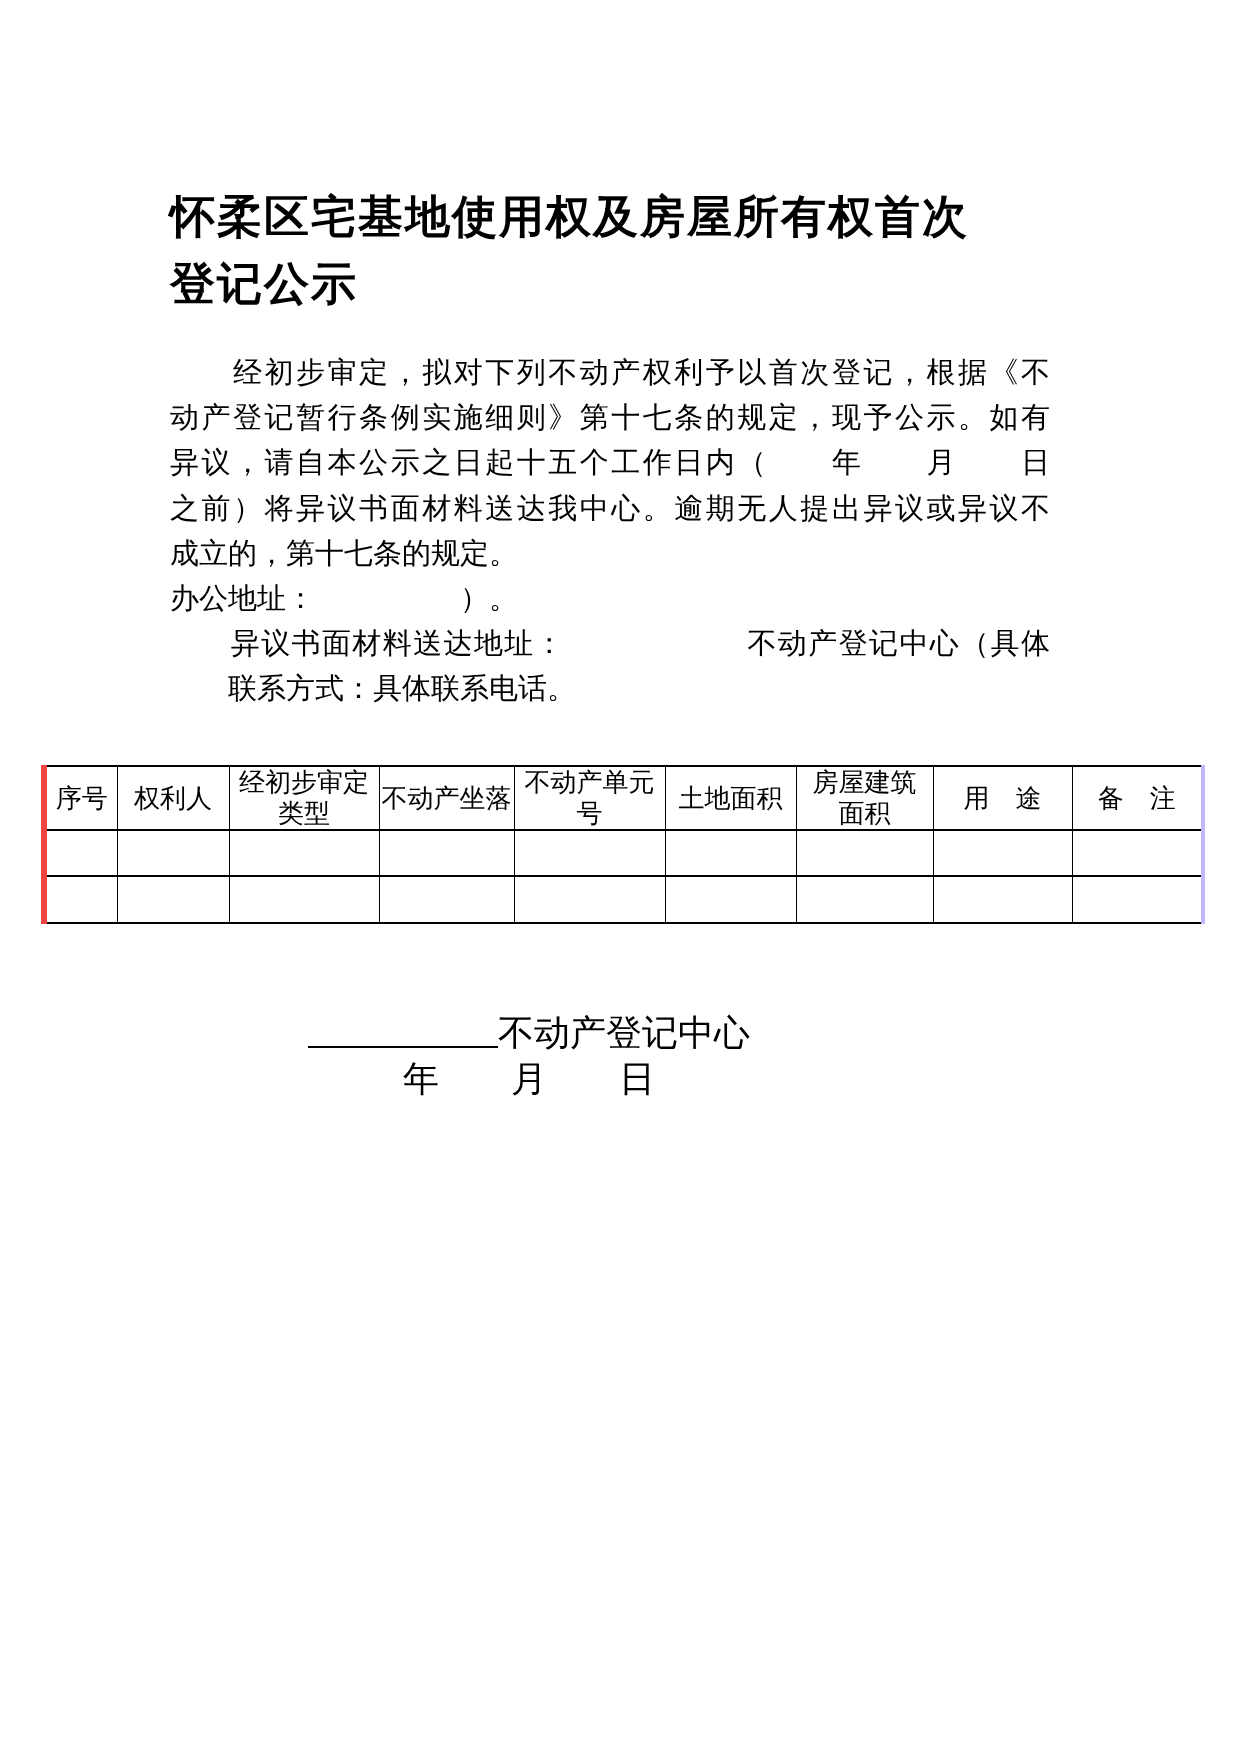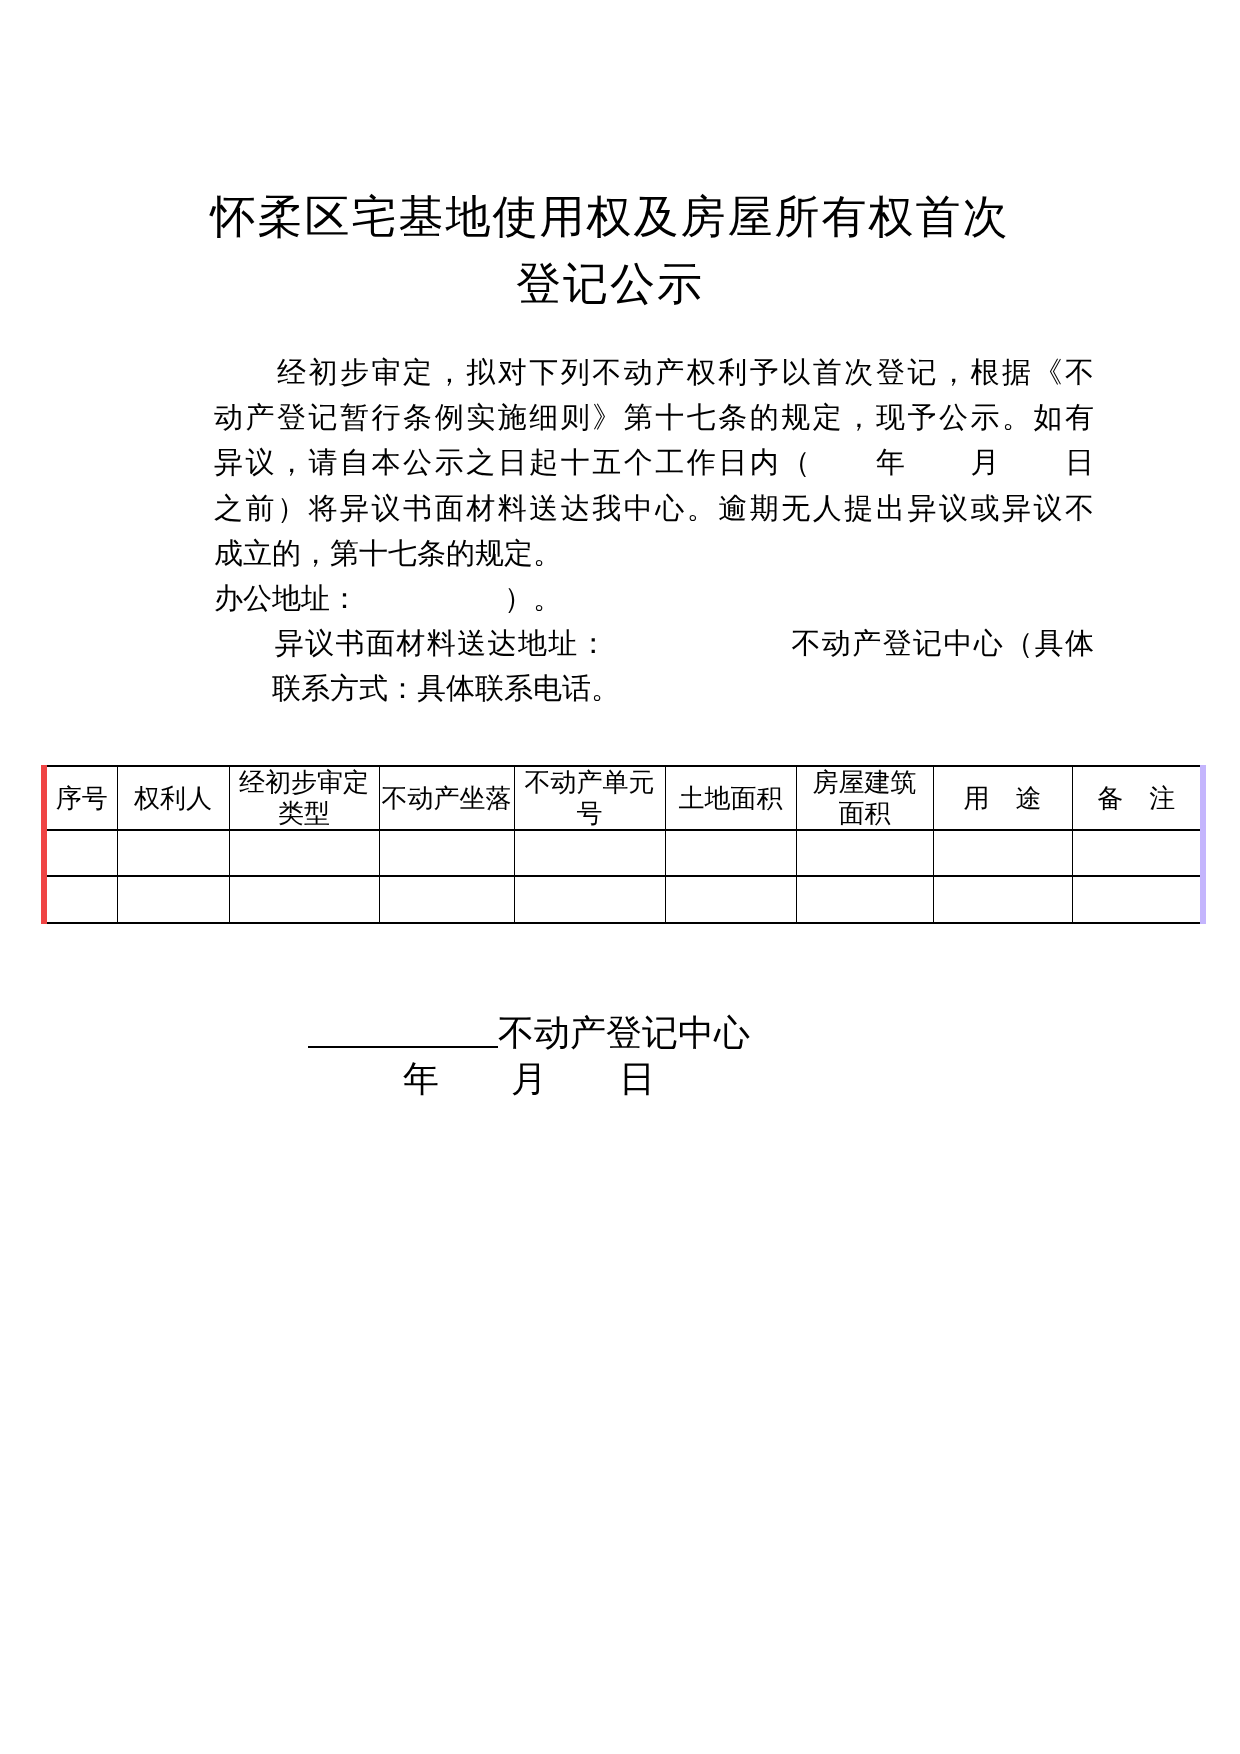--- a/index.html
+++ b/index.html
@@ -14,34 +14,33 @@
     background: #ffffff;
     color: #000000;
     font-family: "Liberation Serif", "DejaVu Serif", serif;
     overflow: hidden;
   }
   .title {
     position: absolute;
     left: 170px;
     top: 184px;
     width: 880px;
-    text-align: center;
-    font-weight: normal;
+    text-align: left;
+    font-weight: bold;
     font-size: 45px;
     line-height: 67px;
     letter-spacing: 2px;
   }
   .body-block {
     position: absolute;
     left: 170px;
     top: 350px;
     width: 880px;
     font-size: 29px;
     line-height: 45.2px;
-    margin-left: 44px;
   }
   .bl {
     white-space: pre-wrap;
     text-align: left;
   }
   .bl.j {
     text-align: justify;
     text-align-last: justify;
   }
   .reg-table {
@@ -54,21 +53,21 @@
   }
   .reg-table th, .reg-table td {
     border: 1px solid #000;
     border-top: 2px solid #000;
     border-bottom: 2px solid #000;
     padding: 0;
     text-align: center;
     vertical-align: middle;
   }
   .reg-table th:first-child, .reg-table td:first-child { border-left: 6px solid #ef4444; }
-  .reg-table th:last-child,  .reg-table td:last-child  { border-right: 6px solid #c4b5fd; }
+  .reg-table th:last-child,  .reg-table td:last-child  { border-right: 4px solid #c4b5fd; }
   .reg-table th {
     font-family: "Liberation Sans", "DejaVu Sans", sans-serif;
     font-weight: 500;
     font-size: 26px;
     line-height: 31px;
     white-space: pre-line;
     height: 59px;
   }
   .reg-table tbody tr.r1 td { height: 44px; }
   .reg-table tbody tr.r2 td { height: 45px; }

